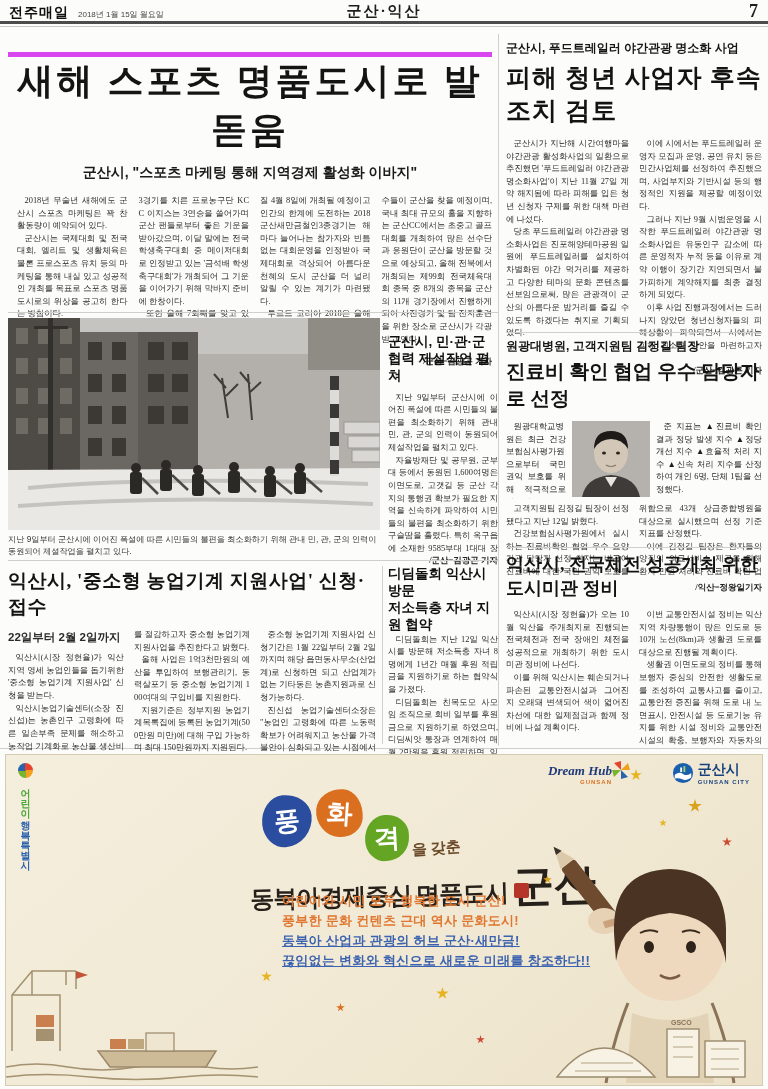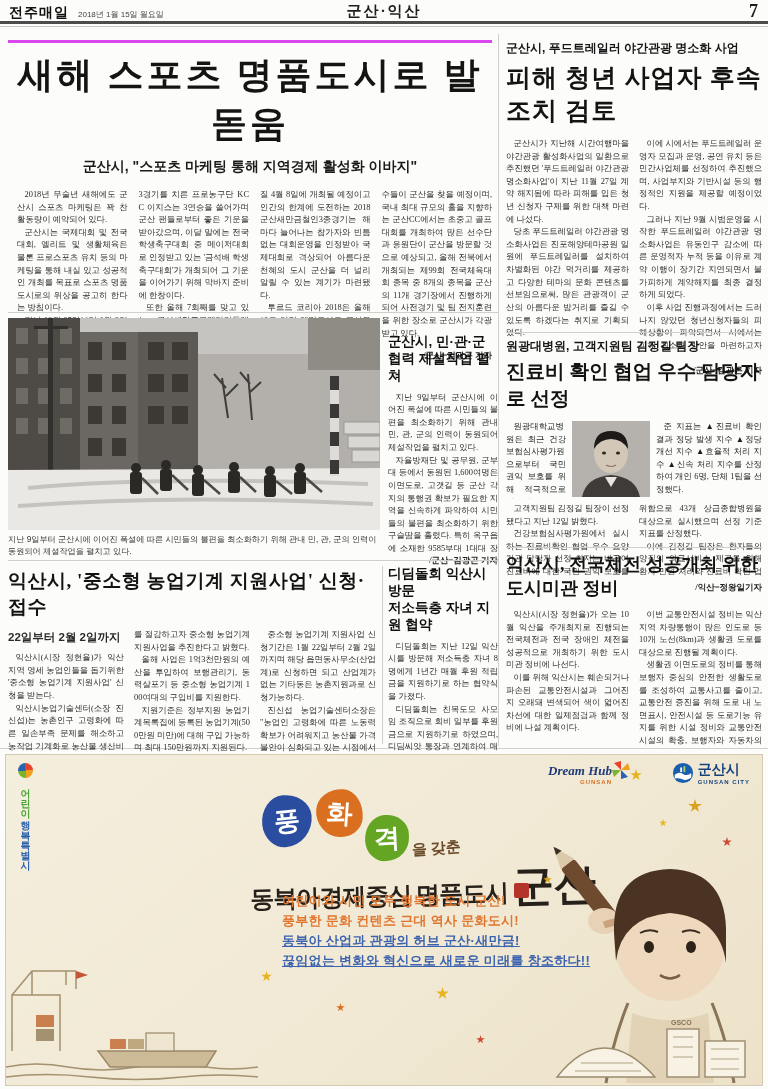--- a/index.html
+++ b/index.html
@@ -17,36 +17,36 @@
   .rule-light{position:absolute;left:0;right:0;top:26px;height:1px;background:#c8c8c8;}
   
   .kicker{font-family:"Liberation Sans",sans-serif;font-weight:bold;font-size:12px;color:#151515;}
   .byline{font-size:8.5px;font-weight:bold;text-align:right;margin-top:3px;color:#222;}
   .body-cols{overflow:hidden;font-size:8.4px;line-height:1.5;text-align:justify;color:#2a2a28;}
   .para{margin:0;text-indent:0.9em;word-break:break-all;}
   .subhead-bold{font-family:"Liberation Sans",sans-serif;font-weight:bold;font-size:11.5px;margin:0 0 6px 0;}
   .hairline-h{position:absolute;height:1px;background:#cfcfcc;}
   .hairline-v{position:absolute;width:1px;background:#cfcfcc;}
   
-  .main-article{position:absolute;left:8px;top:40px;width:484px;border-top:3px solid #d946ef;padding-top:8px;}
+  .main-article{position:absolute;left:8px;top:52px;width:484px;border-top:5px solid #d946ef;}
   .main-headline{text-align:center;font-size:36px;font-weight:bold;letter-spacing:3px;color:#141412;}
   .main-subhead{text-align:center;font-family:"Liberation Sans",sans-serif;font-weight:bold;
                 font-size:14px;margin-top:9px;color:#1a1a18;}
   .main-body{margin-top:13px;height:158px;column-count:4;column-gap:11px;margin-left:9px;}
   
   .news-photo{position:absolute;left:8px;top:318px;width:372px;height:212px;background:#c4c2be;}
   .photo-caption{position:absolute;left:8px;top:534px;width:372px;
                  font-family:"Liberation Sans",sans-serif;font-size:8.2px;line-height:1.5;color:#333;}
   
   .snow-article{position:absolute;left:388px;top:334px;width:110px;}
   .small-title{font-family:"Liberation Sans",sans-serif;font-weight:bold;font-size:13.5px;
                line-height:1.25;color:#101010;}
   .snow-body{margin-top:7px;height:160px;}
   .didim-article{position:absolute;left:388px;top:566px;width:110px;}
-  .didim-body{margin-top:7px;height:138px;}
+  .didim-body{height:138px;}
   
   .farm-article{position:absolute;left:8px;top:568px;width:368px;}
   .farm-headline{font-size:19px;font-weight:bold;letter-spacing:0.5px;color:#131311;}
   .farm-body{margin-top:9px;height:133px;column-count:3;column-gap:10px;}
   
   .ft-article{position:absolute;left:506px;top:40px;width:256px;}
   .ft-headline{font-size:25px;font-weight:bold;letter-spacing:1px;margin-top:4px;color:#131311;}
   .ft-body{margin-top:11px;height:224px;column-count:2;column-gap:10px;}
   .wk-article{position:absolute;left:506px;top:338px;width:256px;}
   .wk-headline{font-size:19.5px;font-weight:bold;margin-top:3px;color:#131311;}

